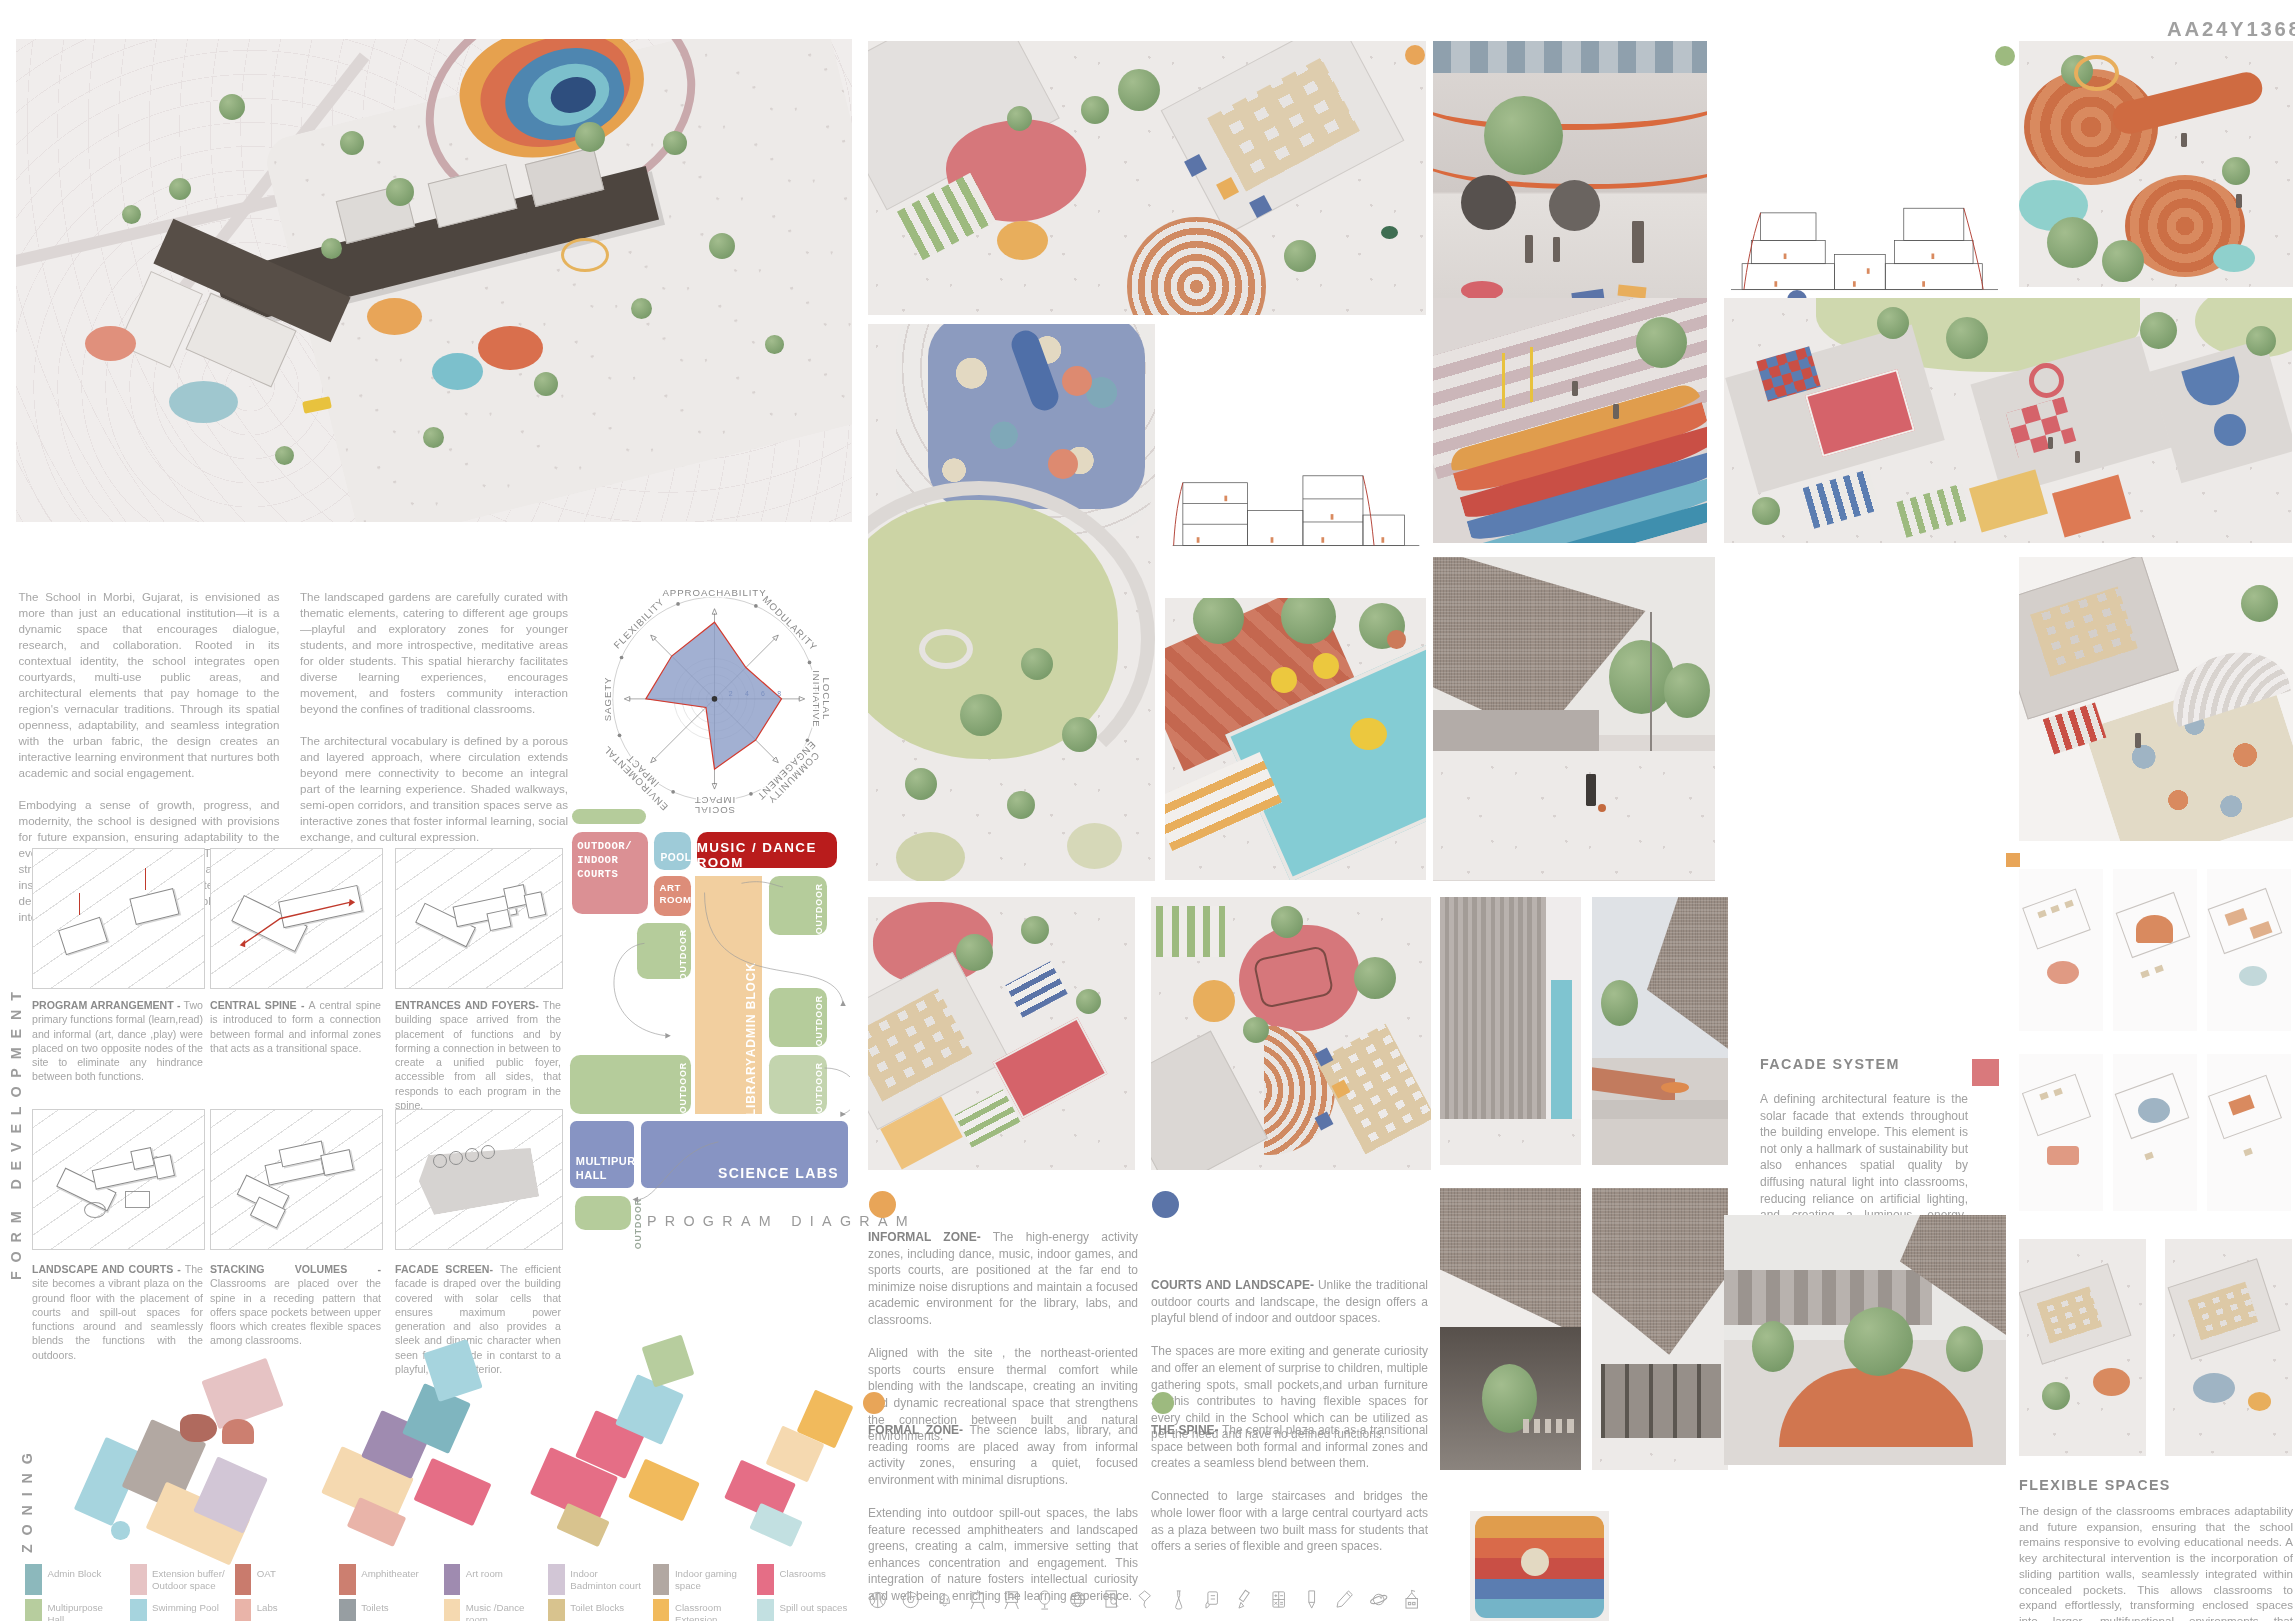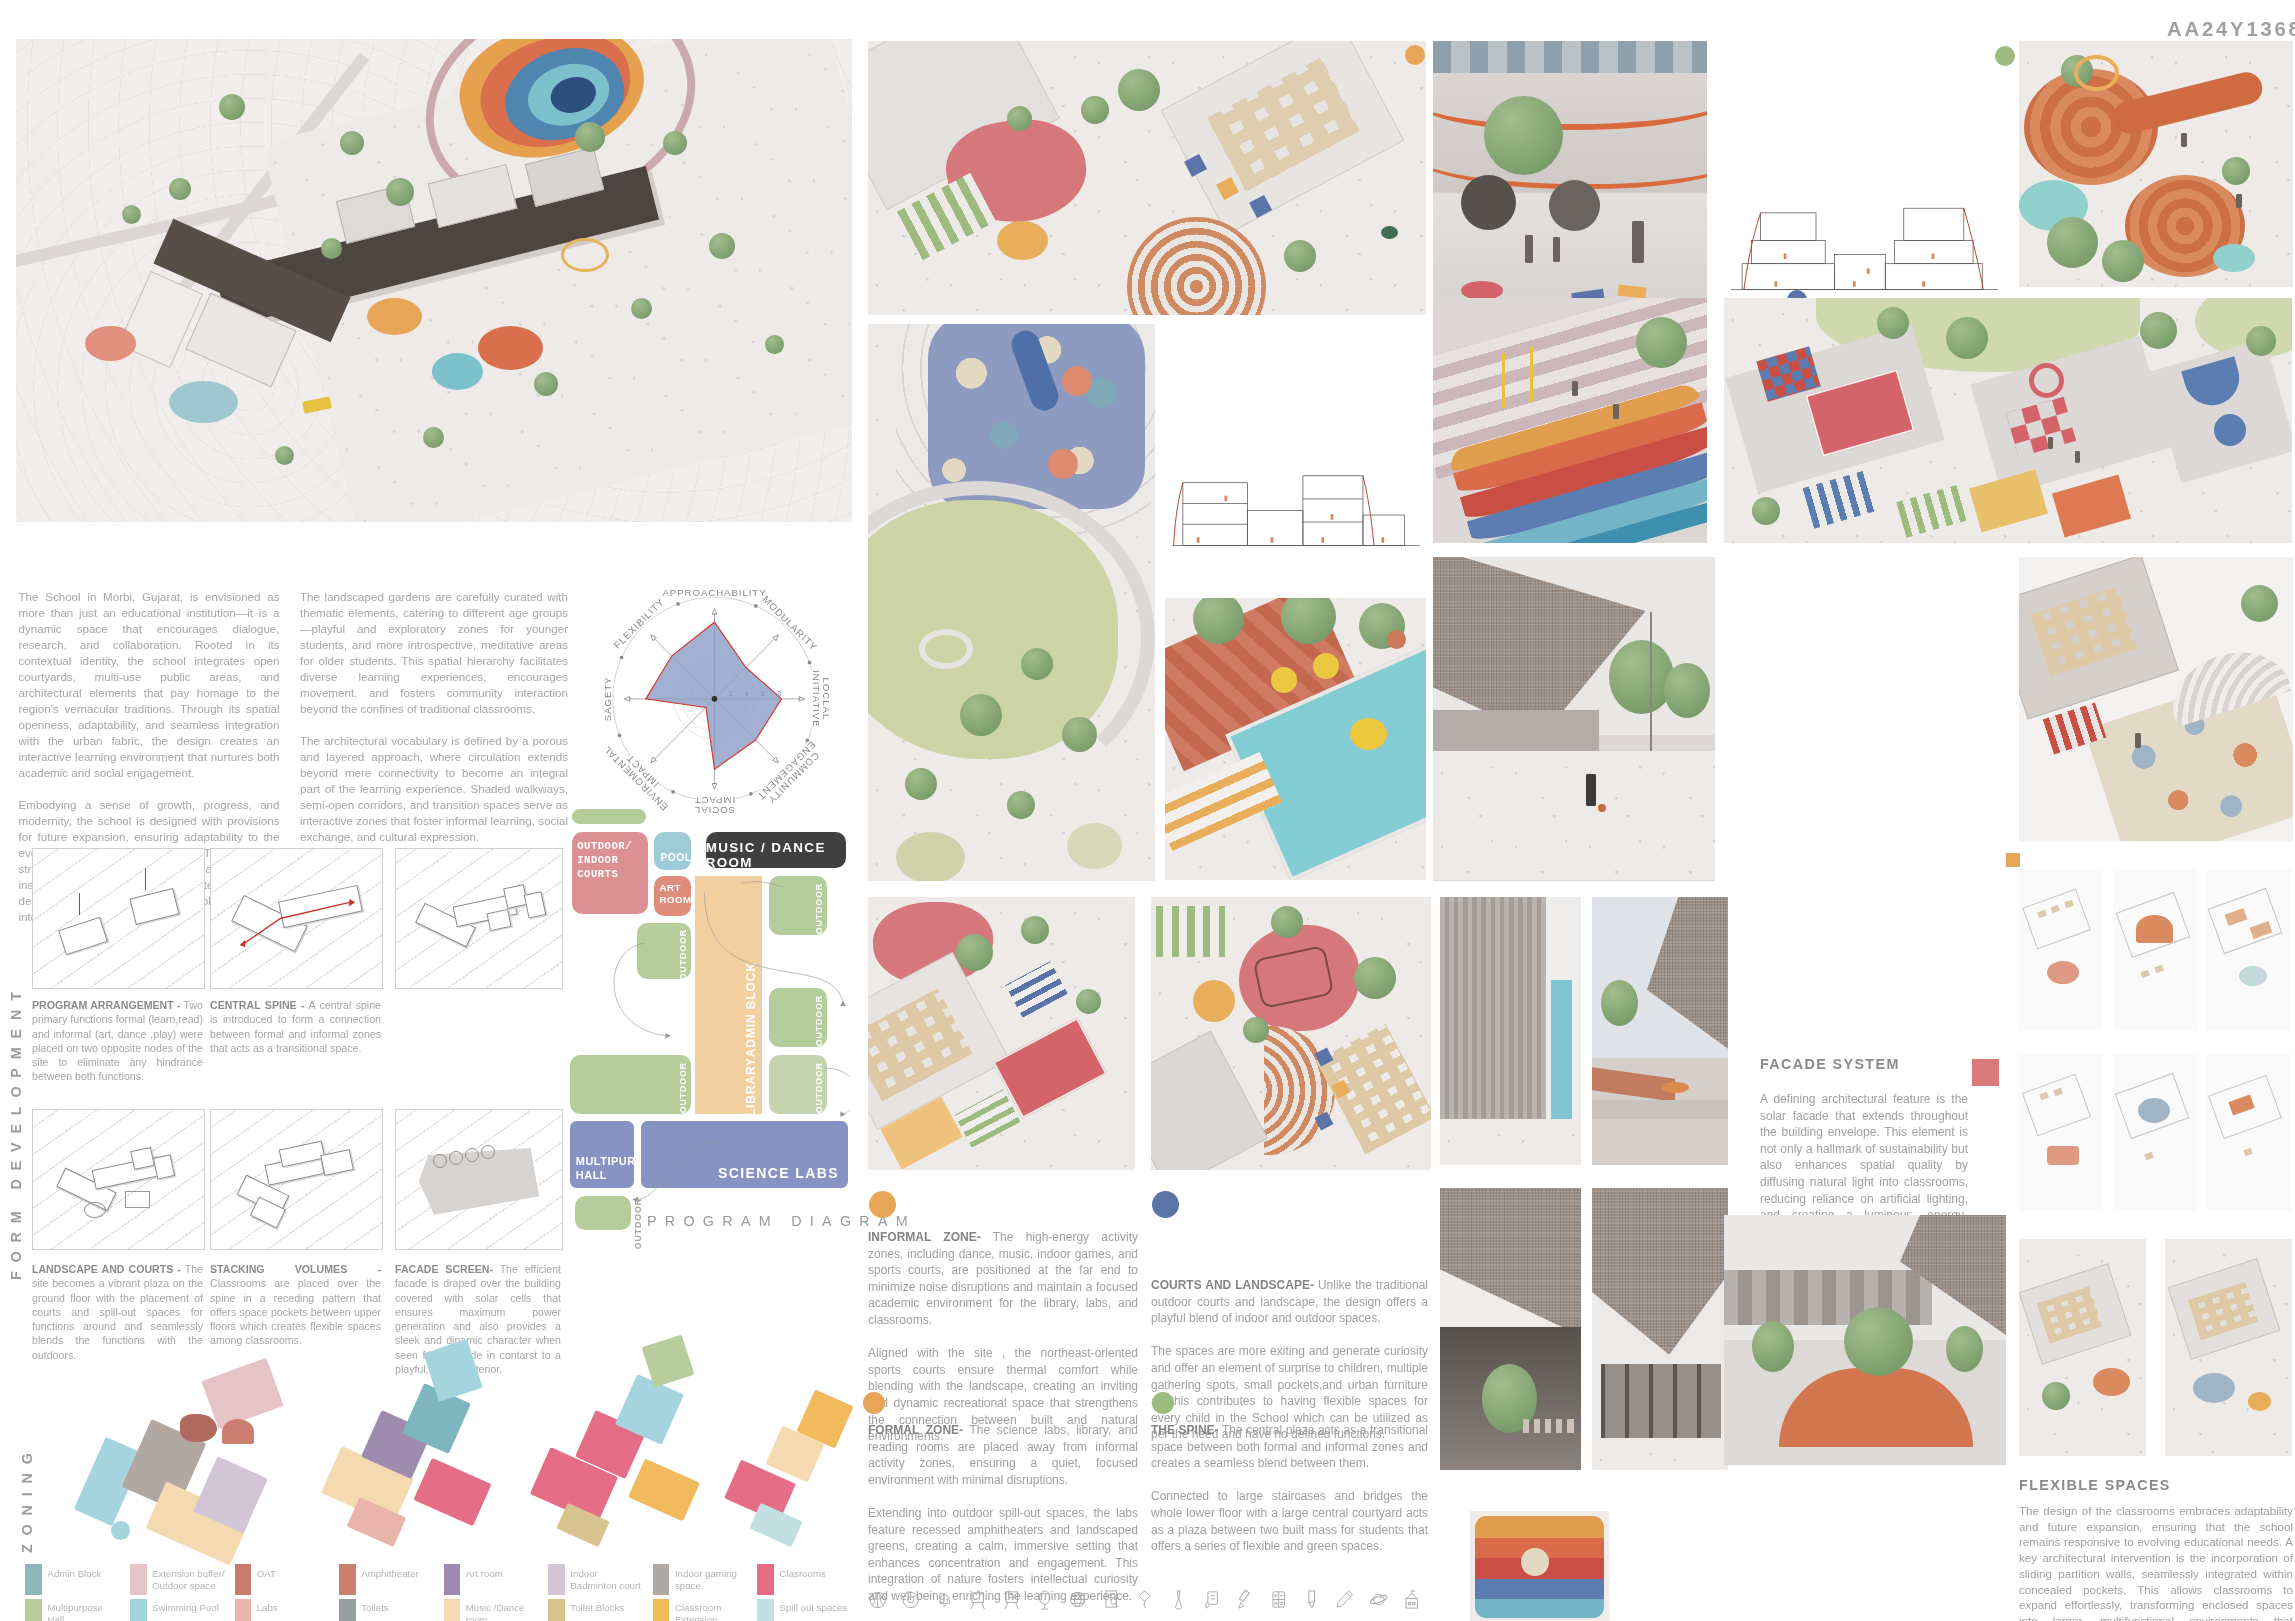--- a/index.html
+++ b/index.html
@@ -156,21 +156,21 @@
       </svg></div>
 
   <div class="ab" style="left:566px;top:809px;width:284px;height:421px;">
     <div class="pd-block" style="left:2%;top:0;width:26%;height:3.6%;background:#b5cc9b;"></div>
     <div class="pd-block" style="left:2%;top:5.5%;width:27%;height:19.5%;background:#db9094;">
       <div class="pd-label" style="left:5.5px;top:6.5px;width:85%;font-size:10.6px;line-height:14px;font-family:Liberation Mono, monospace;">OUTDOOR/ INDOOR COURTS</div>
     </div>
     <div class="pd-block" style="left:31%;top:5.5%;width:13%;height:9%;background:#9ecbd8;">
       <div class="pd-label" style="left:6.5px;top:19.4px;font-size:10.2px;">POOL</div>
     </div>
-    <div class="pd-block" style="left:46%;top:5.5%;width:49.5%;height:8.5%;background:#404040;margin-left:9px;">
+    <div class="pd-block" style="left:46%;top:5.5%;width:49.5%;height:8.5%;background:#b91c1c;">
       <div class="pd-label" style="right:7.4px;top:8.3px;font-size:13.4px;letter-spacing:1.4px;">MUSIC / DANCE ROOM</div>
     </div>
     <div class="pd-block" style="left:31%;top:16%;width:13%;height:9.5%;background:#dd8d79;">
       <div class="pd-label" style="left:5.5px;top:5.5px;font-size:9.7px;line-height:12px;width:28px;">ART ROOM</div>
     </div>
     <div class="ab" style="left:45.5%;top:16%;width:23.5%;height:56.5%;background:#f2cf9f;">
       <div class="pd-vert" style="right:3.7px;top:36%;font-size:12px;">ADMIN BLOCK</div>
       <div class="pd-vert" style="right:3.7px;top:76%;font-size:12px;">LIBRARY</div>
     </div>
     <div class="pd-block" style="left:25%;top:27%;width:19%;height:13.5%;background:#b5cc9b;">
@@ -239,20 +239,24 @@
     <div class="box" style="left:130px;top:44px;width:15.7px;height:22px;transform:rotate(-12deg);"></div>
     <div class="box" style="left:92px;top:62px;width:20.3px;height:15.7px;transform:rotate(-12deg);"></div>
   </div>
   <div class="cap" style="left:32px;top:998px;width:171px;">
     <b>PROGRAM ARRANGEMENT -</b>
     <span>Two primary functions formal (learn,read) and informal (art, dance ,play) were placed on two opposite nodes of the site to eliminate any hindrance between both functions.</span>
   </div>
   <div class="cap" style="left:210px;top:998px;width:171px;">
     <b>CENTRAL SPINE -</b>
     <span>A central spine is introduced to form a connection between formal and informal zones that acts as a transitional space.</span>
+  </div>
+  <div class="cap" style="left:395px;top:998px;width:166px;">
+    <b>ENTRANCES AND FOYERS-</b>
+    <span>The building space arrived from the placement of functions and by forming a connection in between to create a unified public foyer, accessible from all sides, that responds to each program in the spine.</span>
   </div>
 
   <div class="sketch" style="left:32px;top:1109px;width:171px;height:139px;">
     <div class="box" style="left:25.4px;top:69px;width:55px;height:18.5px;transform:rotate(26deg);"></div>
     <div class="box" style="left:60px;top:53px;width:65px;height:17.6px;transform:rotate(-12deg);"></div>
     <div class="box" style="left:99px;top:39px;width:18.5px;height:16.6px;transform:rotate(-12deg);"></div>
     <div class="box" style="left:122px;top:46px;width:15.7px;height:20.3px;transform:rotate(-12deg);"></div>
     <div class="ab" style="left:51px;top:92px;width:20.3px;height:14px;border:0.7px solid #999;border-radius:50%;"></div>
     <div class="ab" style="left:92px;top:81px;width:23px;height:15px;border:0.7px solid #999;"></div>
   </div>

